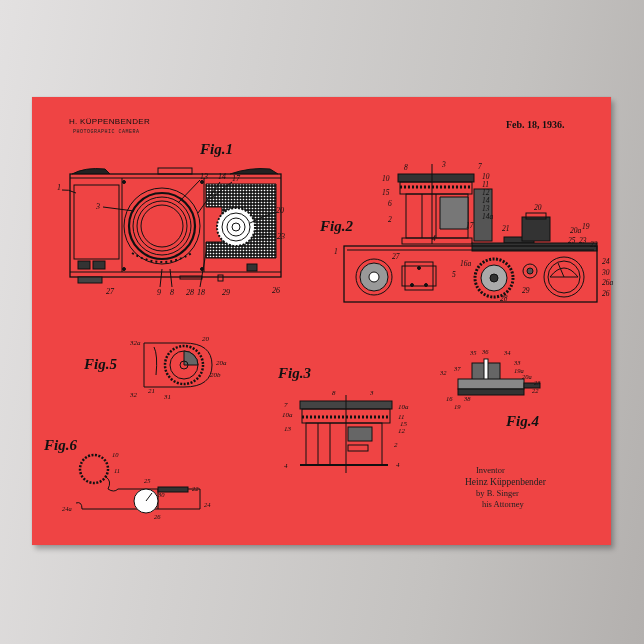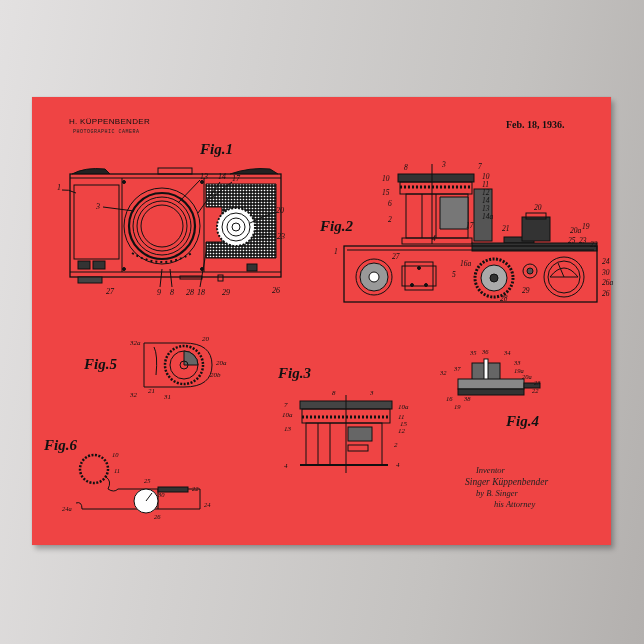--- a/index.html
+++ b/index.html
@@ -11,21 +11,21 @@
   .poster {
     position:absolute; left:32px; top:97px; width:579px; height:448px;
     background:#ef4444;
     box-shadow: 3px 4px 5px rgba(0,0,0,0.28), 0 0 1px rgba(0,0,0,0.2);
   }
   .hdr-name { position:absolute; left:37px; top:20px; font-size:8px; letter-spacing:0.3px; color:#111; font-family:"Liberation Sans", sans-serif; }
   .hdr-sub { position:absolute; left:41px; top:32px; font-size:5px; letter-spacing:0.5px; color:#222; font-family:"Liberation Mono", monospace; }
   .hdr-date { position:absolute; left:474px; top:22px; font-size:10px; font-weight:bold; color:#111; font-family:Liberation Serif, serif; }
   .fig-label { position:absolute; font-family:"Liberation Serif", serif; font-style:italic; font-weight:bold; font-size:15px; color:#111; }
   svg.drw { position:absolute; overflow:visible; }
-  .sig { position:absolute; font-family:"Liberation Serif", serif; font-style:italic; font-size:8.5px; color:#222; white-space:nowrap; }
+  .sig { position:absolute; font-family:"Liberation Serif", serif; font-size:8.5px; color:#222; white-space:nowrap; }
   text { font-family:"Liberation Serif", serif; font-style:italic; }
 </style>
 </head>
 <body>
 
 <div class="poster">
 
   <div class="hdr-name">H. KÜPPENBENDER</div>
   <div class="hdr-sub">PHOTOGRAPHIC CAMERA</div>
   <div class="hdr-date">Feb. 18, 1936.</div>
@@ -277,17 +277,17 @@
         <text x="76" y="34">25</text>
       <text x="124" y="42">22</text>
         <text x="-6" y="62">24a</text>
         <text x="90" y="48">30</text>
       <text x="136" y="58">24</text>
         <text x="86" y="70">26</text>
     </g>
   </svg>
 
   <div class="sig" style="left:444px;top:368px;">Inventor</div>
-  <div class="sig" style="left:433px;top:380px;font-size:9.5px;">Singer Küppenbender</div>
+  <div class="sig" style="left:433px;top:380px;font-size:9.5px;">Heinz Küppenbender</div>
   <div class="sig" style="left:444px;top:391px;">by  B. Singer</div>
-  <div class="sig" style="left:450px;top:402px;margin-left:12px;">his Attorney</div>
+  <div class="sig" style="left:450px;top:402px;">his Attorney</div>
 
 </div>
 
 </body></html>

